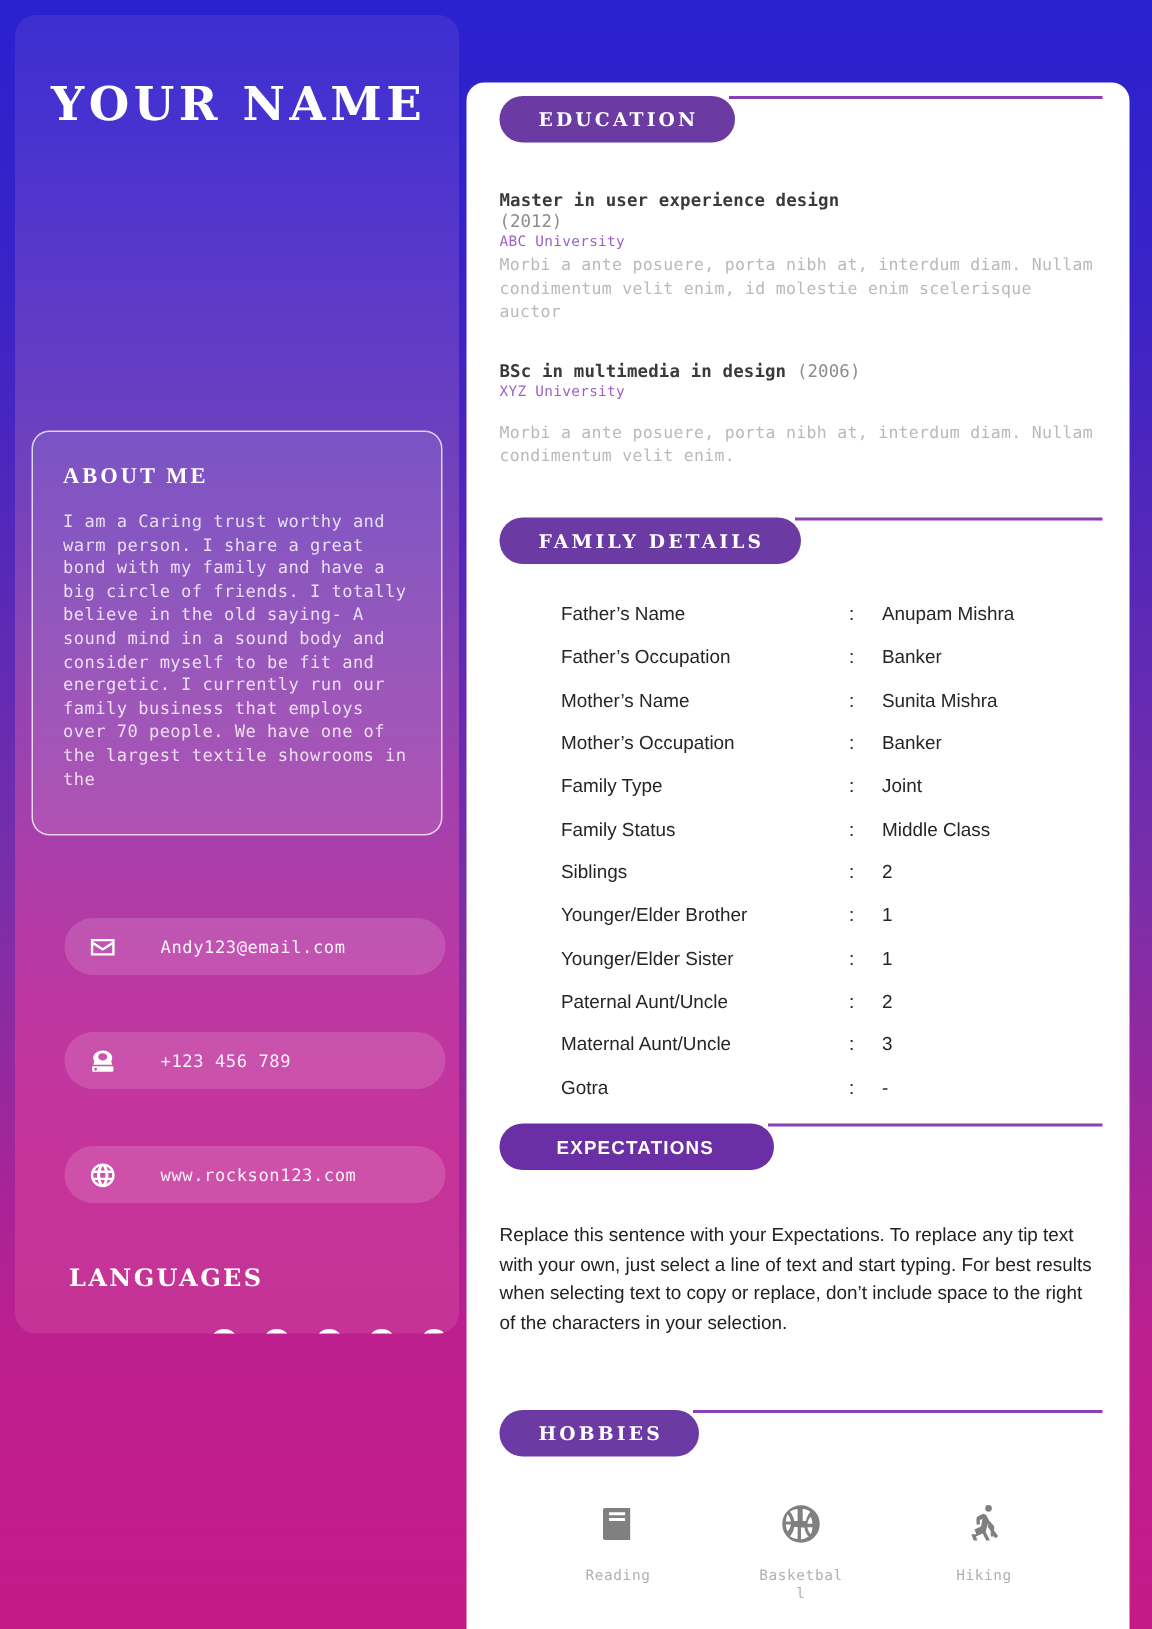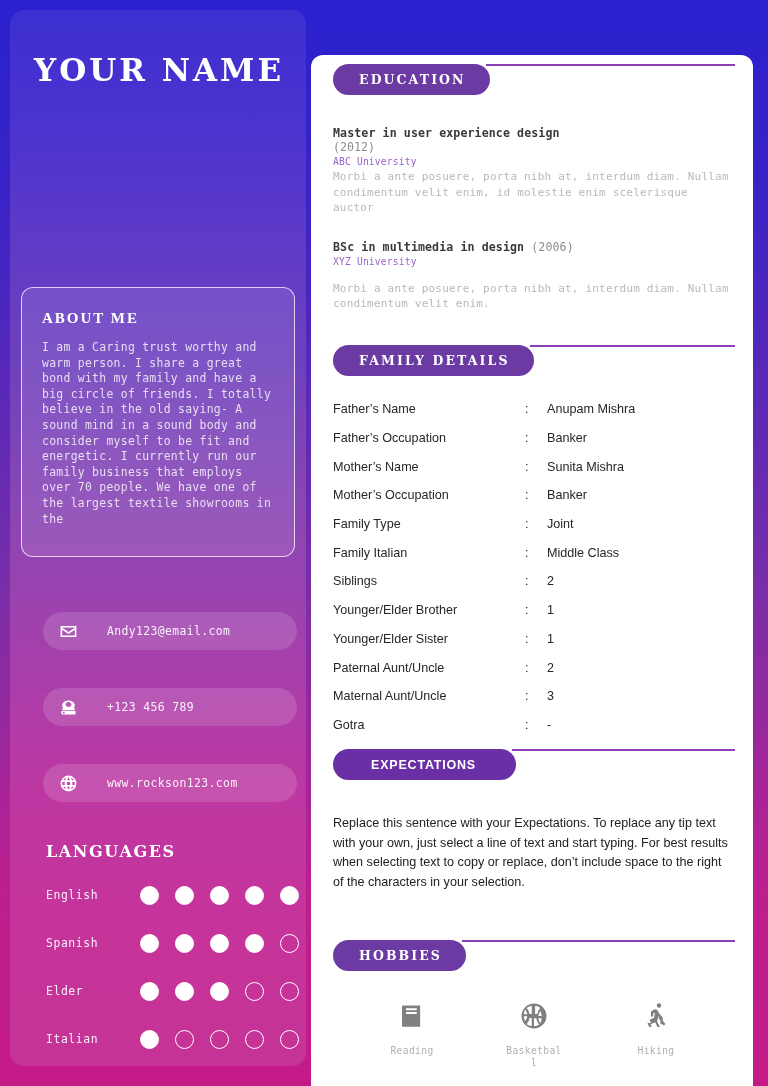--- a/index.html
+++ b/index.html
@@ -19,21 +19,21 @@
     background: linear-gradient(180deg, #2a21cf 0%, #3a23c6 18%, #7b2ea8 55%, #bd1f8f 82%, #c41a88 100%);
     overflow: hidden;
   }
 
   
   .sidebar {
     position: absolute;
     left: 10px;
     top: 10px;
     width: 296px;
-    height: 1056px;
+    height: 879px;
     border-radius: 14px;
     background: linear-gradient(180deg,
         #3c2fd0 0%,
         #4a33cf 10%,
         #5b39c9 20%,
         #7041bd 34%,
         #8b46b4 48%,
         #a73fab 62%,
         #bd37a2 74%,
         #c6349b 86%,
@@ -247,21 +247,21 @@
   
   .family { position: absolute; left: 22px; top: 290px; width: 402px; }
   .fam-table { margin-top: 19px; }
   .fam-row {
     display: flex;
     align-items: center;
     height: 28.7px;
     font-size: 12.6px;
     color: #262626;
   }
-  .fam-label { width: 192px; flex: 0 0 192px; }
+  .fam-label { width: 192px; flex: 0 0 192px; margin-left: 41px; }
   .fam-colon { width: 22px; flex: 0 0 22px; }
   .fam-value { flex: 1; }
 
   
   .expectations { position: absolute; left: 22px; top: 694px; width: 402px; }
   .exp-text {
     margin-top: 34px;
     font-size: 12.6px;
     line-height: 19.5px;
     color: #222222;
@@ -436,21 +436,21 @@
             <div class="fam-label">Mother’s Occupation</div>
             <div class="fam-colon">:</div>
             <div class="fam-value">Banker</div>
           </div>
           <div class="fam-row">
             <div class="fam-label">Family Type</div>
             <div class="fam-colon">:</div>
             <div class="fam-value">Joint</div>
           </div>
           <div class="fam-row">
-            <div class="fam-label">Family Italian</div>
+            <div class="fam-label">Family Status</div>
             <div class="fam-colon">:</div>
             <div class="fam-value">Middle Class</div>
           </div>
           <div class="fam-row">
             <div class="fam-label">Siblings</div>
             <div class="fam-colon">:</div>
             <div class="fam-value">2</div>
           </div>
           <div class="fam-row">
             <div class="fam-label">Younger/Elder Brother</div>

